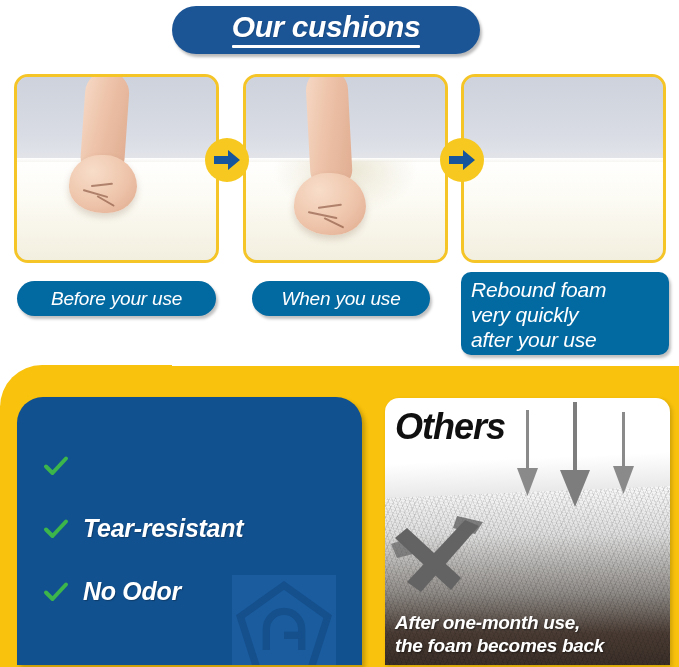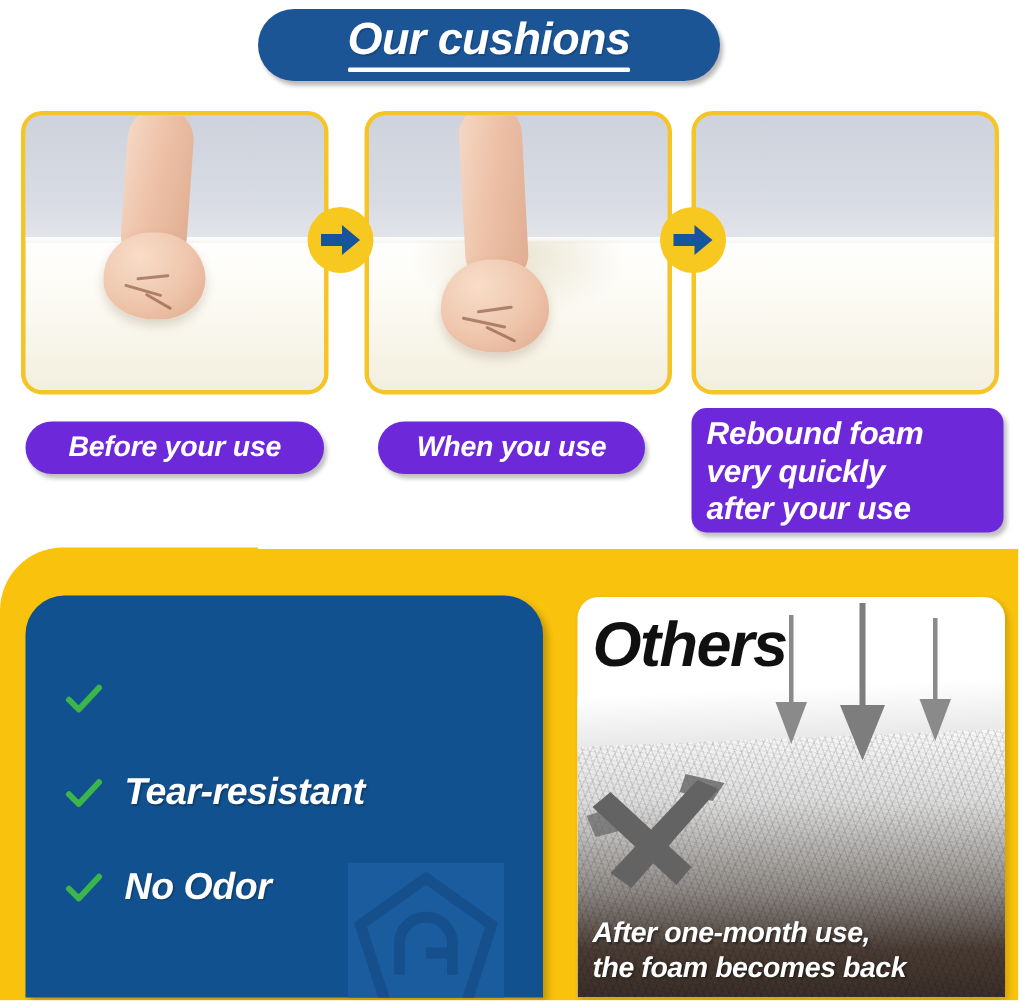--- a/index.html
+++ b/index.html
@@ -149,24 +149,24 @@
     align-items: center;
     justify-content: center;
     z-index: 6;
   }
   #arrow-1 { left: 205px; top: 138px; }
   #arrow-2 { left: 440px; top: 138px; }
 
   
   .label-pill {
     position: absolute;
-    background: #6d28d9;
+    background: #0369a1;
     color: #ffffff;
     font-size: 19px;
-    font-weight: bold;
+    font-weight: normal;
     font-style: italic;
     letter-spacing: -0.2px;
     box-shadow: 2px 3px 3px rgba(0,0,0,0.25);
     display: flex;
     align-items: center;
     justify-content: center;
     box-sizing: border-box;
   }
   #label-1 {
     left: 17px; top: 281px;
@@ -279,21 +279,21 @@
     border-radius: 14px 14px 0 0;
     overflow: hidden;
     background: #ffffff;
     box-shadow: 2px 2px 4px rgba(0,0,0,0.18);
   }
   .others-title {
     position: absolute;
     left: 10px;
     top: 8px;
     color: #101010;
-    font-size: 42px;
+    font-size: 36px;
     font-weight: bold;
     font-style: italic;
     letter-spacing: -1px;
     z-index: 4;
   }
   
   .flat-foam {
     position: absolute;
     left: 0; right: 0;
     top: 68px;

